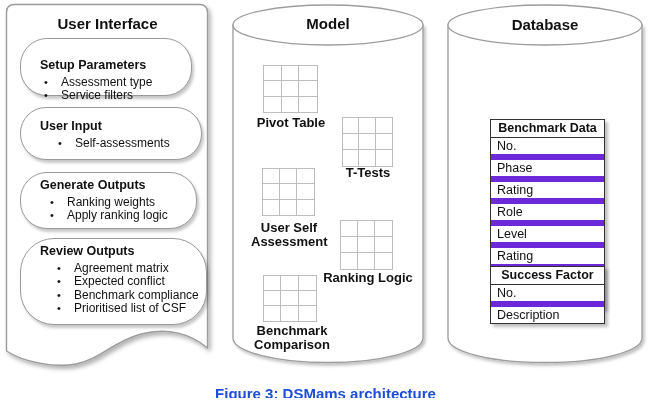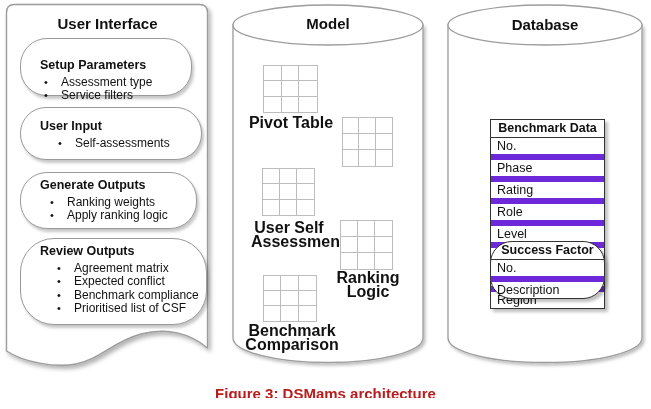--- a/index.html
+++ b/index.html
@@ -43,21 +43,21 @@
   }
   .grid-icon i{border-right:1px solid #bdbdbd;border-bottom:1px solid #bdbdbd;}
   .grid-icon i:nth-child(3n){border-right:none;}
   .grid-icon i:nth-child(n+7){border-bottom:none;}
   .g1{left:263px;top:65px;width:55px;height:48px;}
   .g2{left:342px;top:117px;width:51px;height:50px;}
   .g3{left:262px;top:168px;width:53px;height:48px;}
   .g4{left:340px;top:220px;width:53px;height:50px;}
   .g5{left:263px;top:275px;width:54px;height:47px;}
 
-  .mlabel{position:absolute;text-align:center;font-weight:bold;font-size:16px;line-height:13.5px;color:#111;}
+  .mlabel{position:absolute;text-align:center;font-weight:bold;font-size:13px;line-height:13.5px;color:#111;}
   .l1{left:241px;top:116px;width:100px;}
   .l2{left:318px;top:166px;width:100px;}
   .l3{left:251px;top:221px;width:76px;}
   .l4{left:318px;top:271px;width:100px;}
   .l5{left:242px;top:324px;width:100px;}
 
   
   .dbtable{
     position:absolute;width:115px;background:#ffffff;border:1.5px solid #333;
     box-shadow:3px 3px 3px rgba(0,0,0,0.25);box-sizing:border-box;
@@ -65,25 +65,25 @@
   .dbtable .hdr{
     text-align:center;font-weight:bold;font-size:12.5px;height:17px;line-height:17px;
     border-bottom:1.5px solid #333;
   }
   .dbtable .row{
     font-size:12.5px;height:16px;line-height:16px;padding-left:6px;
     border-bottom:6px solid #6d28d9;white-space:nowrap;overflow:hidden;
   }
   .dbtable .row:last-child{border-bottom:none;}
   .t1{left:490px;top:75px;margin-top:44px;}
-  .t2{left:490px;top:241px;border-radius:22px;}
+  .t2{left:490px;top:266px;}
 
   .caption{
     position:absolute;left:0;top:385px;width:651px;text-align:center;
-    font-weight:bold;font-size:15px;color:#b91c1c;
+    font-weight:bold;font-size:15px;color:#1d4ed8;
   }
 </style>
 </head>
 <body>
 
 <div class="stage">
 
   <svg class="shapes" viewBox="0 0 651 409">
     <defs>
       <filter id="soft-shadow" x="-20%" y="-20%" width="140%" height="140%">
@@ -188,20 +188,21 @@
       <i></i>
       <i></i>
       <i></i>
       <i></i>
       <i></i>
       <i></i>
       <i></i>
       <i></i>
       <i></i>
     </div>
+  <div class="mlabel l2">T-Tests</div>
 
   <div class="grid-icon g3">
       <i></i>
       <i></i>
       <i></i>
       <i></i>
       <i></i>
       <i></i>
       <i></i>
       <i></i>

